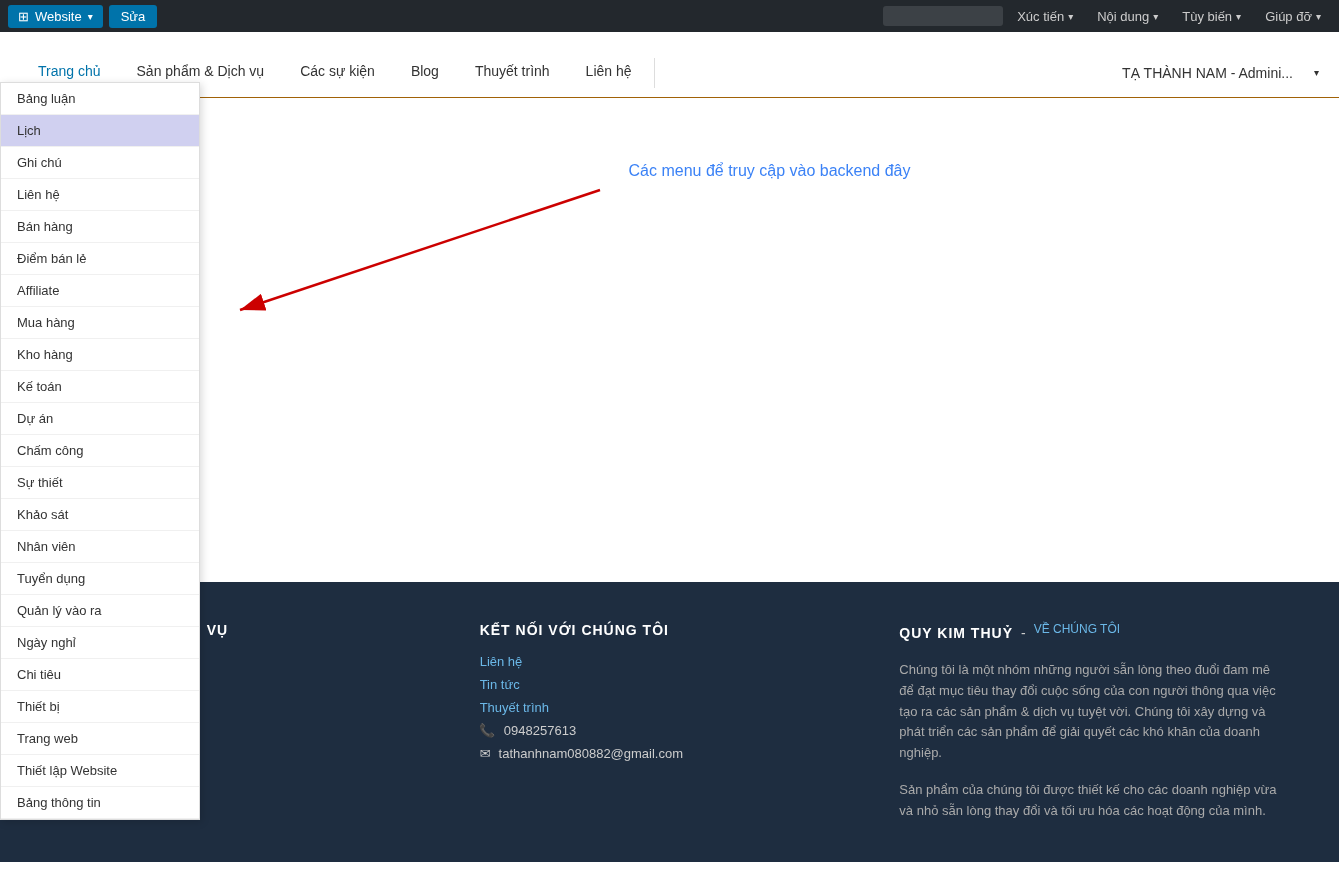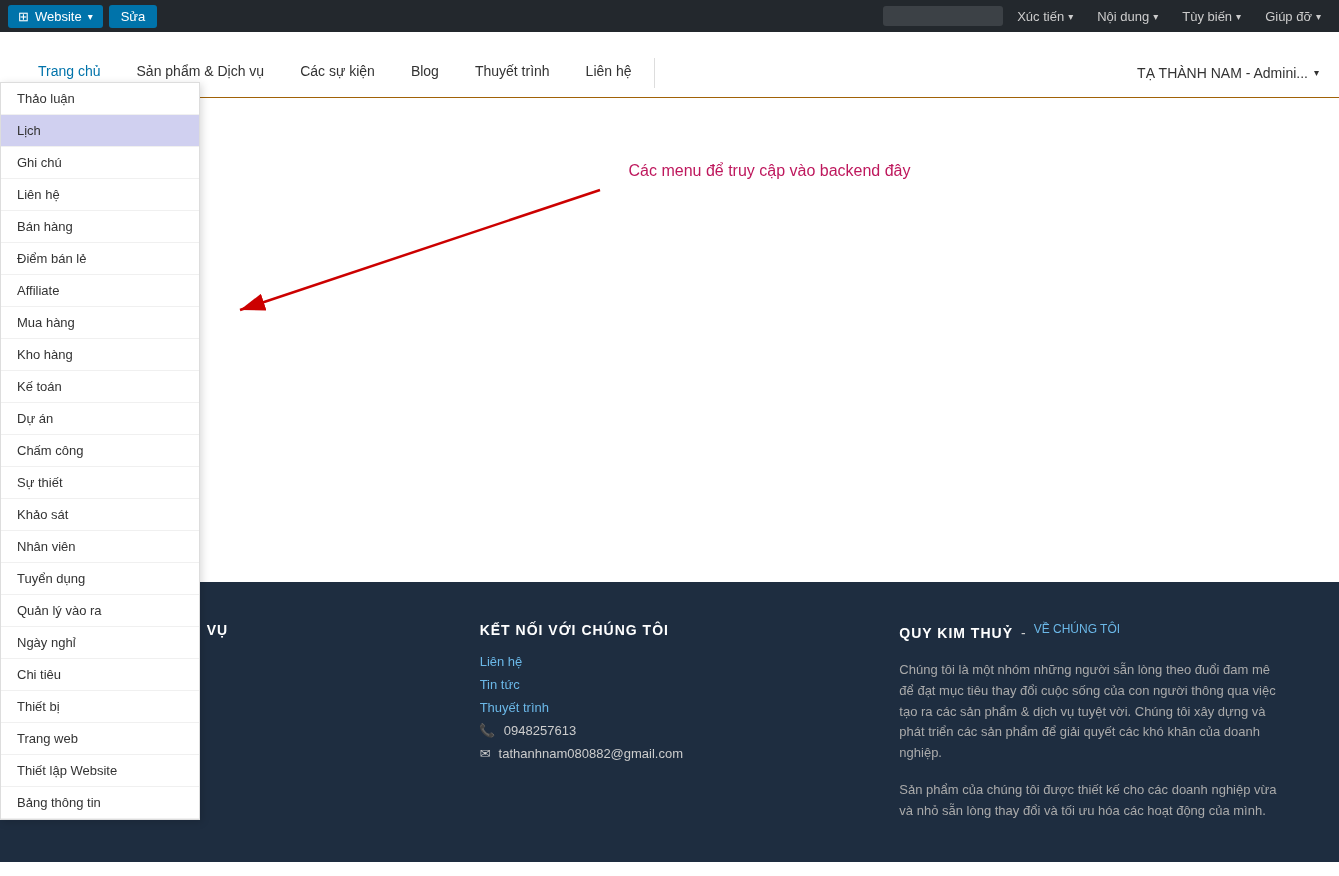--- a/index.html
+++ b/index.html
@@ -91,21 +91,21 @@
       border-bottom: 3px solid transparent;
       white-space: nowrap;
     }
     .site-nav-item.active {
       border-bottom: 3px solid #0073aa;
       color: #0073aa;
     }
     .nav-divider { width: 1px; background: #ddd; height: 30px; margin: 0 4px; }
     .site-nav-user {
       margin-left: auto;
-      display: flex; align-items: center; gap: 6px;
+      display: flex; align-items: center; gap: 21px;
       cursor: pointer;
       color: #333;
       font-size: 14px;
     }
 
     
     .dropdown-menu {
       position: fixed;
       top: 82px;
       left: 0;
@@ -129,21 +129,21 @@
     .main-content {
       margin-top: 82px;
       min-height: 500px;
       background: #fff;
       padding: 20px;
       margin-left: 0;
     }
 
     
     .annotation {
-      color: #be185d;
+      color: #3b82f6;
       font-size: 16px;
       text-align: center;
       padding: 60px 20px 0 220px;
       position: relative;
     }
 
     
     .arrow-container {
       position: relative;
       height: 200px;
@@ -264,21 +264,21 @@
     </li>
   </ul>
   <div class="nav-divider"></div>
   <div class="site-nav-user">
     <span>TẠ THÀNH NAM - Admini...</span>
     <span class="dropdown-icon">▾</span>
   </div>
 </div>
 
 <div class="dropdown-menu">
-  <div class="dropdown-item">Thảo luận</div>
+  <div class="dropdown-item">Bảng luận</div>
   <div class="dropdown-item highlighted">Lịch</div>
   <div class="dropdown-item">Ghi chú</div>
   <div class="dropdown-item">Liên hệ</div>
   <div class="dropdown-item">Bán hàng</div>
   <div class="dropdown-item">Điểm bán lẻ</div>
   <div class="dropdown-item">Affiliate</div>
   <div class="dropdown-item">Mua hàng</div>
   <div class="dropdown-item">Kho hàng</div>
   <div class="dropdown-item">Kế toán</div>
   <div class="dropdown-item">Dự án</div>

